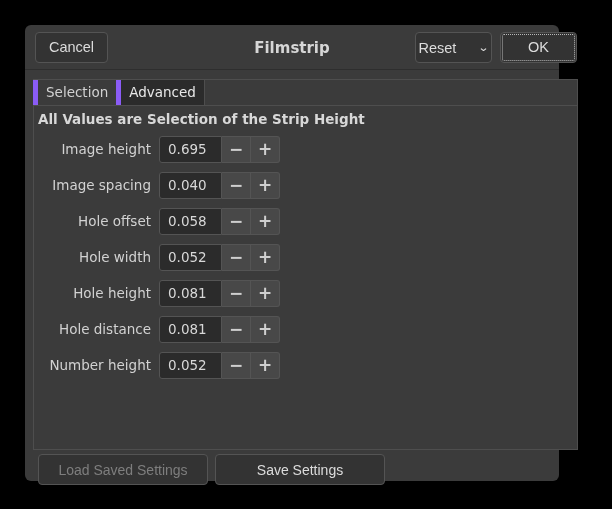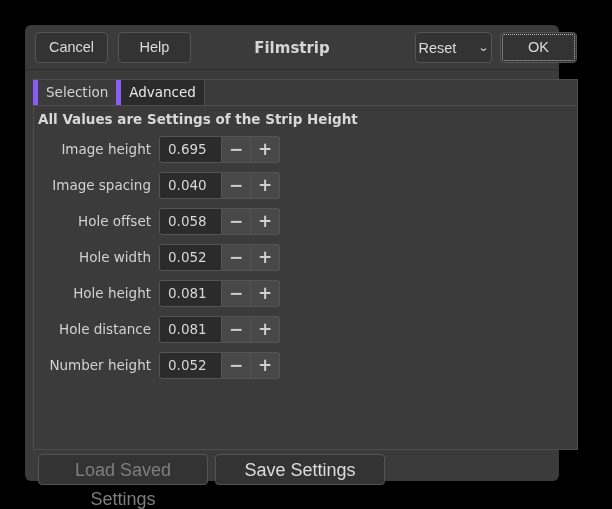--- a/index.html
+++ b/index.html
@@ -223,21 +223,21 @@
     width: 561px;
     height: 34px;
   }
   .fbtn {
     position: absolute;
     top: 0;
     height: 31px;
     background: #333333;
     border: 1px solid #545454;
     border-radius: 4px;
-    font-size: 18px;
+    font-size: 14px;
     line-height: 29px;
     text-align: center;
     color: #dcdcdc;
     box-sizing: border-box;
     cursor: pointer;
     user-select: none;
   }
   #btn-load {
     left: 13px;
     width: 170px;
@@ -249,41 +249,40 @@
     width: 170px;
   }
 </style>
 </head>
 <body>
 
 <div id="dialog">
 
   <div id="header">
     <button class="hbtn" id="btn-cancel">Cancel</button>
-    <button class="hbtn" id="btn-help">Help</button>
 
     <div id="dialog-title">Filmstrip</div>
 
     <button class="hbtn" id="btn-reset">
       <span>Reset</span>
       <span class="chev">⌄</span>
     </button>
 
     <button class="hbtn" id="btn-ok">OK</button>
   </div>
 
   <div id="body">
 
     <div id="tabstrip">
       <div class="tab inactive">Selection</div>
       <div class="tab active">Advanced</div>
     </div>
 
     <div id="panel">
-      <div id="panel-heading">All Values are Settings of the Strip Height</div>
+      <div id="panel-heading">All Values are Selection of the Strip Height</div>
 
       <div id="rows">
 
         <div class="row">
           <div class="row-label">Image height</div>
           <div class="spin">
             <div class="spin-value">0.695</div>
             <div class="spin-btn minus">−</div>
             <div class="spin-btn plus">+</div>
           </div>

